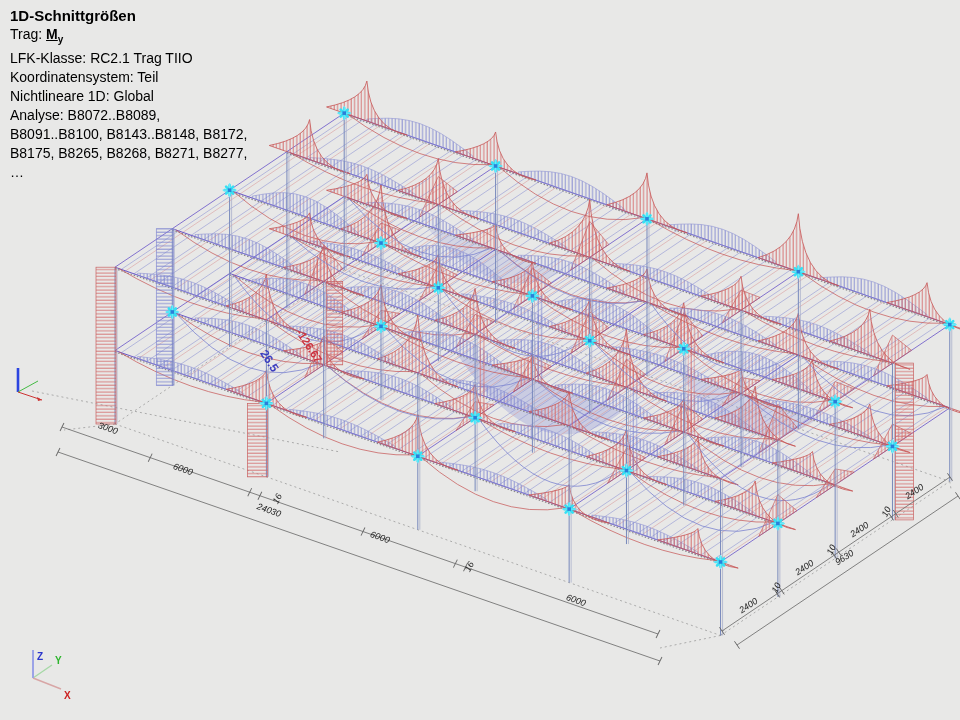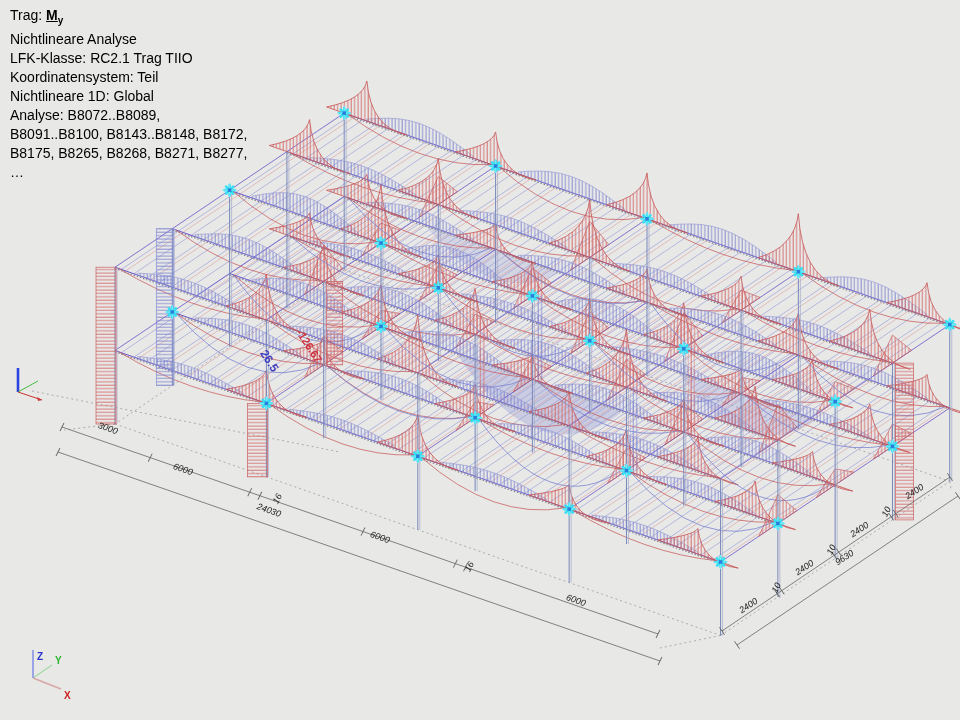--- a/index.html
+++ b/index.html
@@ -715,22 +715,22 @@
         <g>
           <line x1="18" y1="392" x2="18" y2="368" stroke="#2b44e0" stroke-width="2.6"></line>
           <line x1="18" y1="392" x2="38" y2="381" stroke="#44bb44" stroke-width="1"></line>
           <line x1="18" y1="392" x2="42" y2="400" stroke="#cc3333" stroke-width="1"></line>
           <path d="M42,400 l-5,-3 l1,4 Z" fill="#cc3333"></path>
         </g>
       </g>
   </svg>
 
   <div class="hdr">
+    <div class="title">1D-Schnittgrößen</div>
     <div><span>Trag: </span><b><span>M</span><sub>y</sub></b></div>
-    <div>Nichtlineare Analyse</div>
     <div>LFK-Klasse: RC2.1 Trag TIIO</div>
     <div>Koordinatensystem: Teil</div>
     <div>Nichtlineare 1D: Global</div>
     <div>Analyse: B8072..B8089,</div>
     <div>B8091..B8100, B8143..B8148, B8172,</div>
     <div>B8175, B8265, B8268, B8271, B8277,</div>
     <div>…</div>
   </div>
 </div>
 

